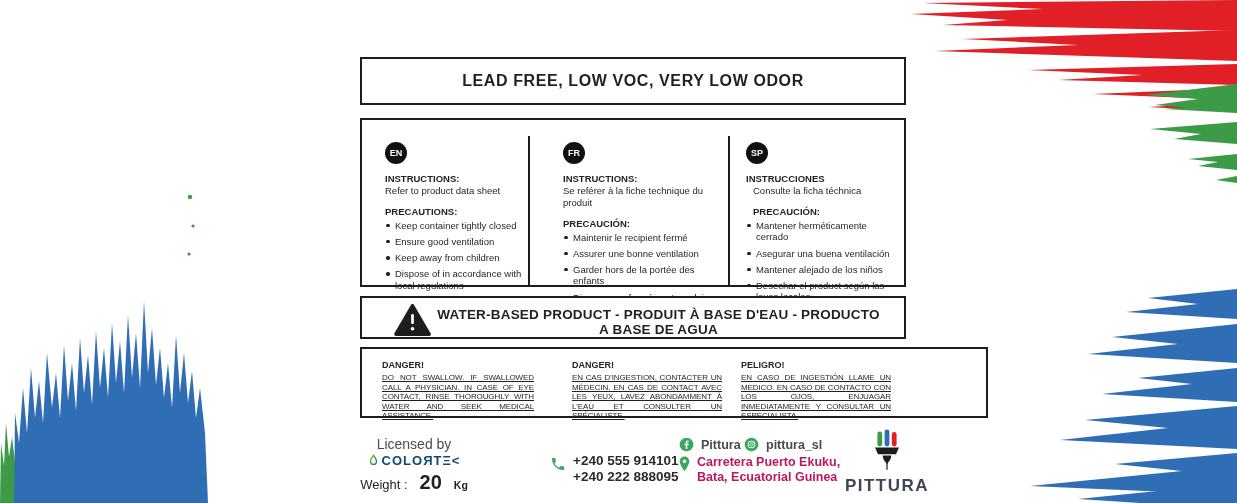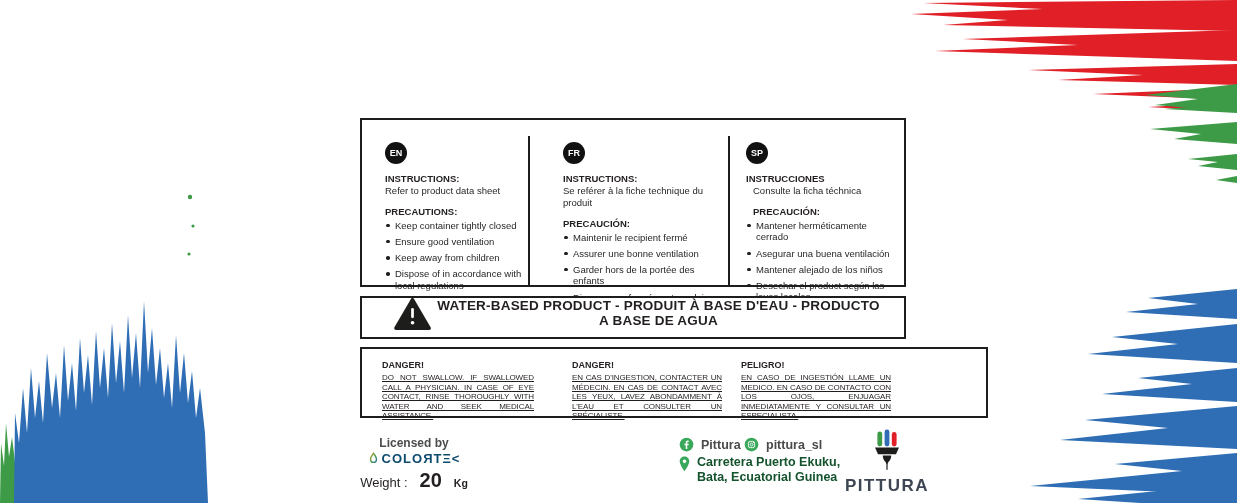--- a/index.html
+++ b/index.html
@@ -23,47 +23,47 @@
   .lang-badge{width:22px;height:22px;border-radius:50%;background:#111;color:#fff;font-size:9px;font-weight:bold;
               display:flex;align-items:center;justify-content:center;margin-bottom:9px;}
   .h-small{font-size:9.5px;font-weight:bold;margin:0 0 1px 0;}
   .t-small{font-size:9.5px;line-height:1.25;margin:0 0 9px 0;}
   .indent{margin-left:7px;}
   .bullets{list-style:none;margin:3px 0 16px 0;padding:0;font-size:9.5px;line-height:1.22;}
   .bullets li{position:relative;padding-left:10px;margin-bottom:4.5px;}
   .bullets li::before{content:"";position:absolute;left:1px;top:4px;width:3.5px;height:3.5px;border-radius:50%;background:#1d1d1b;}
 
   
-  .warn-box{left:360px;top:296px;width:546px;height:43px;display:flex;align-items:flex-start;padding-left:32px;}
+  .warn-box{left:360px;top:296px;width:546px;height:43px;display:flex;align-items:flex-end;padding-left:32px;}
   .warn-text{flex:1;text-align:center;font-size:13.5px;font-weight:bold;letter-spacing:.2px;padding-right:18px;}
 
   
   .danger-box{left:360px;top:347px;width:628px;height:71px;}
   .danger-col{position:absolute;top:11px;}
   .dcol1{left:20px;width:152px;} .dcol2{left:210px;width:150px;} .dcol3{left:379px;width:150px;}
   .d-head{font-size:9px;font-weight:bold;margin:0 0 3px 0;}
   .d-text{font-size:8px;line-height:1.2;text-align:justify;margin:0;letter-spacing:-.1px;text-decoration:underline;}
 
   
   .footer-item{position:absolute;z-index:2;}
   .licensed{left:356px;top:436px;width:116px;text-align:center;}
-  .licensed-by{font-size:12px;font-weight:bold;color:#4c4c4c;text-align:center;}
+  .licensed-by{font-size:14px;font-weight:normal;color:#4c4c4c;text-align:center;}
   .brand-row{display:flex;align-items:center;justify-content:center;gap:3px;margin-top:1px;}
   .brand-name{font-size:13px;font-weight:bold;letter-spacing:1px;color:#0c4a6e;}
   .weight-row{margin-top:3px;display:flex;align-items:baseline;justify-content:center;gap:12px;}
   .weight-label{font-size:13px;}
   .weight-value{font-size:20px;font-weight:bold;}
   .weight-unit{font-size:10.5px;font-weight:bold;}
   .phone-block{left:550px;top:453px;display:flex;align-items:flex-start;gap:7px;}
   .phone-nums{font-size:13.5px;font-weight:bold;color:#2b2b2b;line-height:1.2;}
   .social{display:flex;align-items:center;gap:7px;}
   .fb{left:679px;top:437px;} .ig{left:744px;top:437px;}
   .social-label{font-size:12.5px;font-weight:600;color:#4a4a4a;}
   .address-block{left:678px;top:455px;display:flex;align-items:flex-start;gap:6px;}
-  .address-text{font-size:12.5px;font-weight:bold;color:#14532d;line-height:1.2;}
+  .address-text{font-size:12.5px;font-weight:bold;color:#be185d;line-height:1.2;}
   .pittura{left:836px;top:429px;width:102px;text-align:center;}
   .pittura-name{font-size:17px;font-weight:bold;letter-spacing:1.5px;color:#3d4652;margin-top:1px;}
 </style>
 </head>
 <body>
 
 <div class="canvas">
 
   <svg class="decor" style="left:893px;top:0;" width="344" height="118" viewBox="0 0 344 118">
     <path fill="#e01f26" d="M344 0 L30 3 L150 9 L18 14 L115 20 L50 25 L344 31 Z"></path>
@@ -98,20 +98,23 @@
       L144 8 L148 80 L152 35 L156 92 L160 55 L164 105 L168 70 L172 115 L176 42 L180 100 L184 60 L188 110
       L192 78 L196 125 L200 95 L205 140 L208 210 Z"></path>
   </svg>
 
   <svg class="decor" style="left:184px;top:192px;" width="14" height="80" viewBox="0 0 14 80">
     <circle cx="6" cy="5" r="2.2" fill="#3d9b47"></circle>
     <circle cx="9" cy="34" r="1.6" fill="#3d9b47"></circle>
     <circle cx="5" cy="62" r="1.6" fill="#3d9b47"></circle>
   </svg>
 
+  <div class="box header-box">
+    <span class="header-title">LEAD FREE, LOW VOC, VERY LOW ODOR</span>
+  </div>
 
   <div class="box instr-box">
     <div class="divider div1"></div>
     <div class="divider div2"></div>
 
     <div class="instr-col col-en">
       <div class="lang-badge">EN</div>
       <p class="h-small">INSTRUCTIONS:</p>
       <p class="t-small">Refer to product data sheet</p>
       <p class="h-small">PRECAUTIONS:</p>
@@ -190,20 +193,29 @@
       </svg>
       <span class="brand-name">COLOЯTΞ&lt;</span>
     </div>
     <div class="weight-row">
       <span class="weight-label">Weight :</span>
       <span class="weight-value">20</span>
       <span class="weight-unit">Kg</span>
     </div>
   </div>
 
+  <div class="footer-item phone-block">
+    <svg width="16" height="16" viewBox="0 0 24 24" style="margin-top:3px;">
+      <path fill="#3aa85a" d="M6.6 10.8c1.5 2.9 3.9 5.3 6.8 6.8l2.3-2.3c.3-.3.7-.4 1-.2 1.1.4 2.3.6 3.5.6.6 0 1 .4 1 1V20c0 .6-.4 1-1 1C10.6 21 3 13.4 3 4c0-.6.4-1 1-1h3.3c.6 0 1 .4 1 1 0 1.2.2 2.4.6 3.5.1.3 0 .7-.2 1L6.6 10.8z"></path>
+    </svg>
+    <div class="phone-nums">
+      <div>+240 555 914101</div>
+      <div>+240 222 888095</div>
+    </div>
+  </div>
 
   <div class="footer-item social fb">
     <svg width="15" height="15" viewBox="0 0 24 24">
       <circle cx="12" cy="12" r="11" fill="#3aa85a"></circle>
       <path fill="#fff" d="M13.2 19v-6h2l.3-2.4h-2.3V9.1c0-.7.2-1.1 1.1-1.1h1.2V5.8c-.2 0-.9-.1-1.7-.1-1.8 0-3 1.1-3 3v1.9H8.7V13h2.1v6h2.4z"></path>
     </svg>
     <span class="social-label">Pittura</span>
   </div>
   <div class="footer-item social ig">
     <svg width="15" height="15" viewBox="0 0 24 24">

